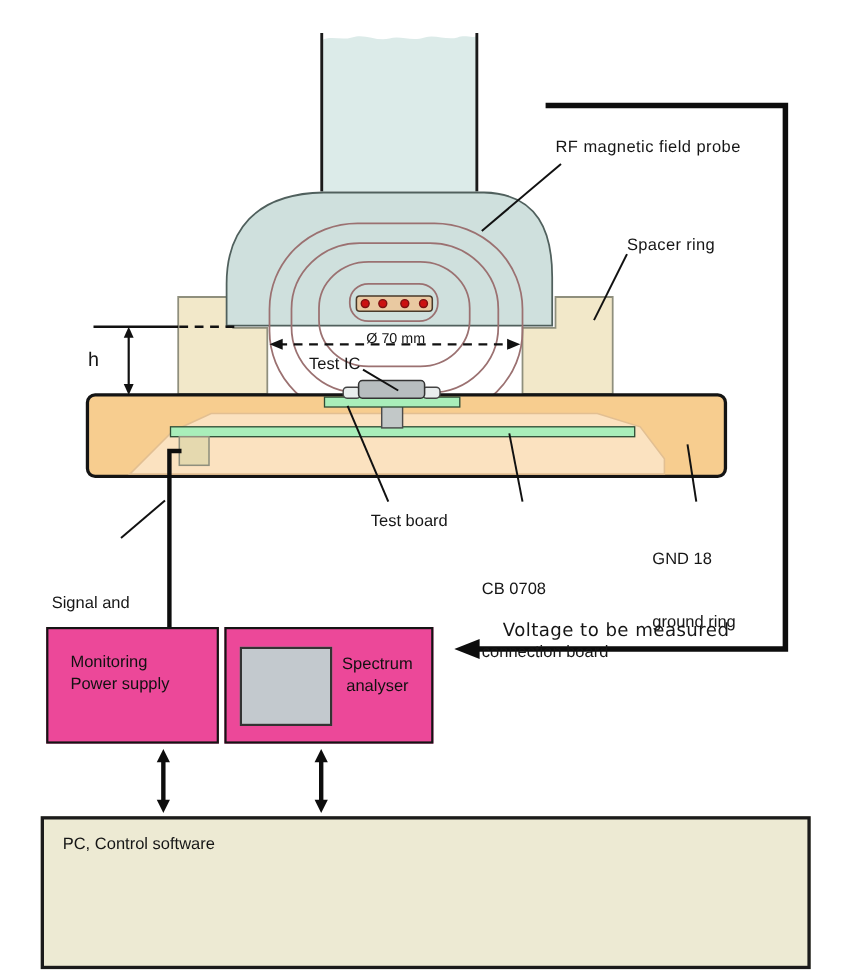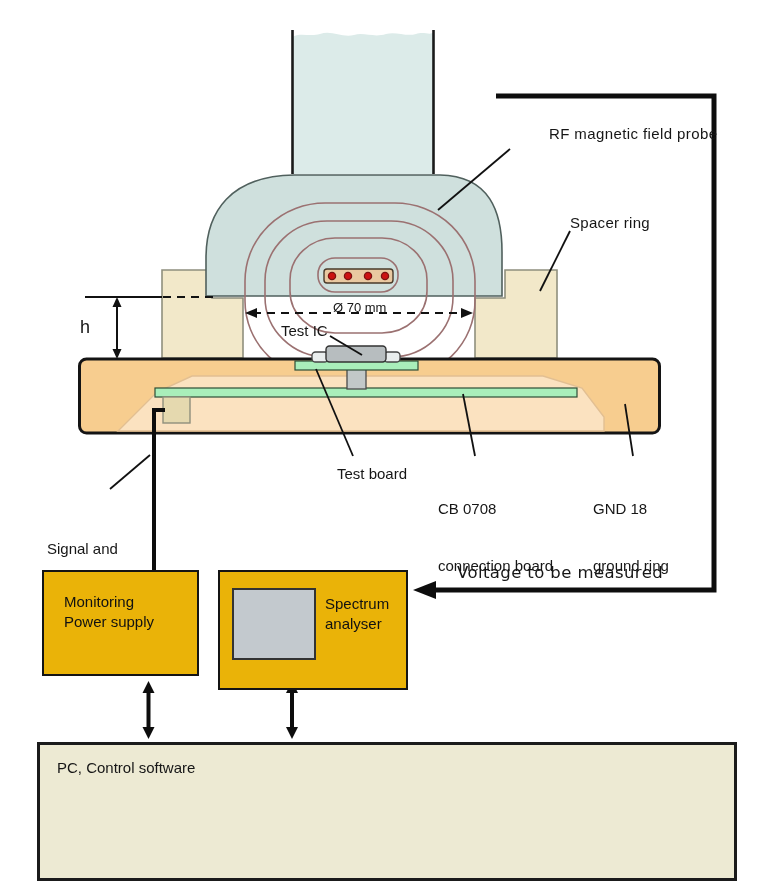--- a/index.html
+++ b/index.html
@@ -2,35 +2,35 @@
 <html style="--c-shaft: #dcebe9; --c-dome: #cfe0dd; --c-dome-edge: #50605d; --c-loop: #9b7171; --c-coil: #e9c9a1; --c-dot: #cc1111; --c-dot-edge: #7c1212; --c-spacer: #f2e8c9; --c-spacer-edge: #8f8f7d; --c-plate: #f7cd8f; --c-plate-inner: #fbe2c0; --c-plate-inner-edge: #e2bf92; --c-board: #a9eeba; --c-board-edge: #2e4d36; --c-ic: #b7bdbf; --c-block: #c2c8c8; --c-tan-block: #e5d9af; --c-screen: #c3c9ce; --c-pc-fill: #edead3; --c-ink: #111111;"><head>
 <meta charset="utf-8">
 <style>
   html,body{margin:0;padding:0;background:#ffffff;}
   #stage{
     position:relative;width:770px;height:886px;background:#ffffff;
     font-family:"Liberation Sans", sans-serif;color:#111;overflow:hidden;
   }
   #diagram-svg{position:absolute;left:0;top:0;}
   .lbl{position:absolute;white-space:pre;line-height:20px;font-size:15px;color:#161616;}
-  .lbl-rf        {left:505px;top:124px;letter-spacing:.4px;margin-left:44px;}
+  .lbl-rf        {left:505px;top:124px;letter-spacing:.4px;}
   .lbl-spacer    {left:570px;top:213px;letter-spacing:.3px;}
   .lbl-h        {left:80px;top:317px;font-size:18px;}
   .lbl-dia       {left:333px;top:298px;font-size:13px;}
   .lbl-testic    {left:281px;top:321px;}
   .lbl-testboard {left:337px;top:464px;}
-  .lbl-cb        {left:438px;top:461px;line-height:19px;}
+  .lbl-cb        {left:438px;top:488px;line-height:19px;}
   .lbl-gnd       {left:593px;top:461px;line-height:19px;}
   .lbl-signal    {left:47px;top:499px;}
   .lbl-voltage   {left:457px;top:563px;font-size:16.5px;letter-spacing:.4px;
                   font-family:"DejaVu Sans", sans-serif;}
   .lbl-pc        {left:56px;top:757px;}
-  .equip-box{position:absolute;background:#eab308;border:2.5px solid #141414;box-sizing:border-box;padding-left:38px;}
+  .equip-box{position:absolute;background:#ec4899;border:2.5px solid #141414;box-sizing:border-box;padding-left:38px;}
   .box-ps{left:42px;top:570px;width:157px;height:106px;}
-  .box-sa{left:218px;top:570px;width:190px;height:120px;}
+  .box-sa{left:204px;top:570px;width:190px;height:106px;text-align:center;}
   .sa-screen{position:absolute;left:12px;top:16px;width:84px;height:72px;
              background:var(--c-screen,#c3c9ce);border:2px solid #333;box-sizing:border-box;}
   .box-ps .lbl-in{position:absolute;left:20px;top:20px;line-height:20px;font-size:15px;}
   .box-sa .lbl-in{position:absolute;left:105px;top:22px;line-height:20px;font-size:15px;}
   .box-pc{position:absolute;left:37px;top:742px;width:700px;height:139px;
           background:var(--c-pc-fill,#edead3);border:3px solid #1b1b1b;box-sizing:border-box;}
 </style>
 </head>
 <body>
 

